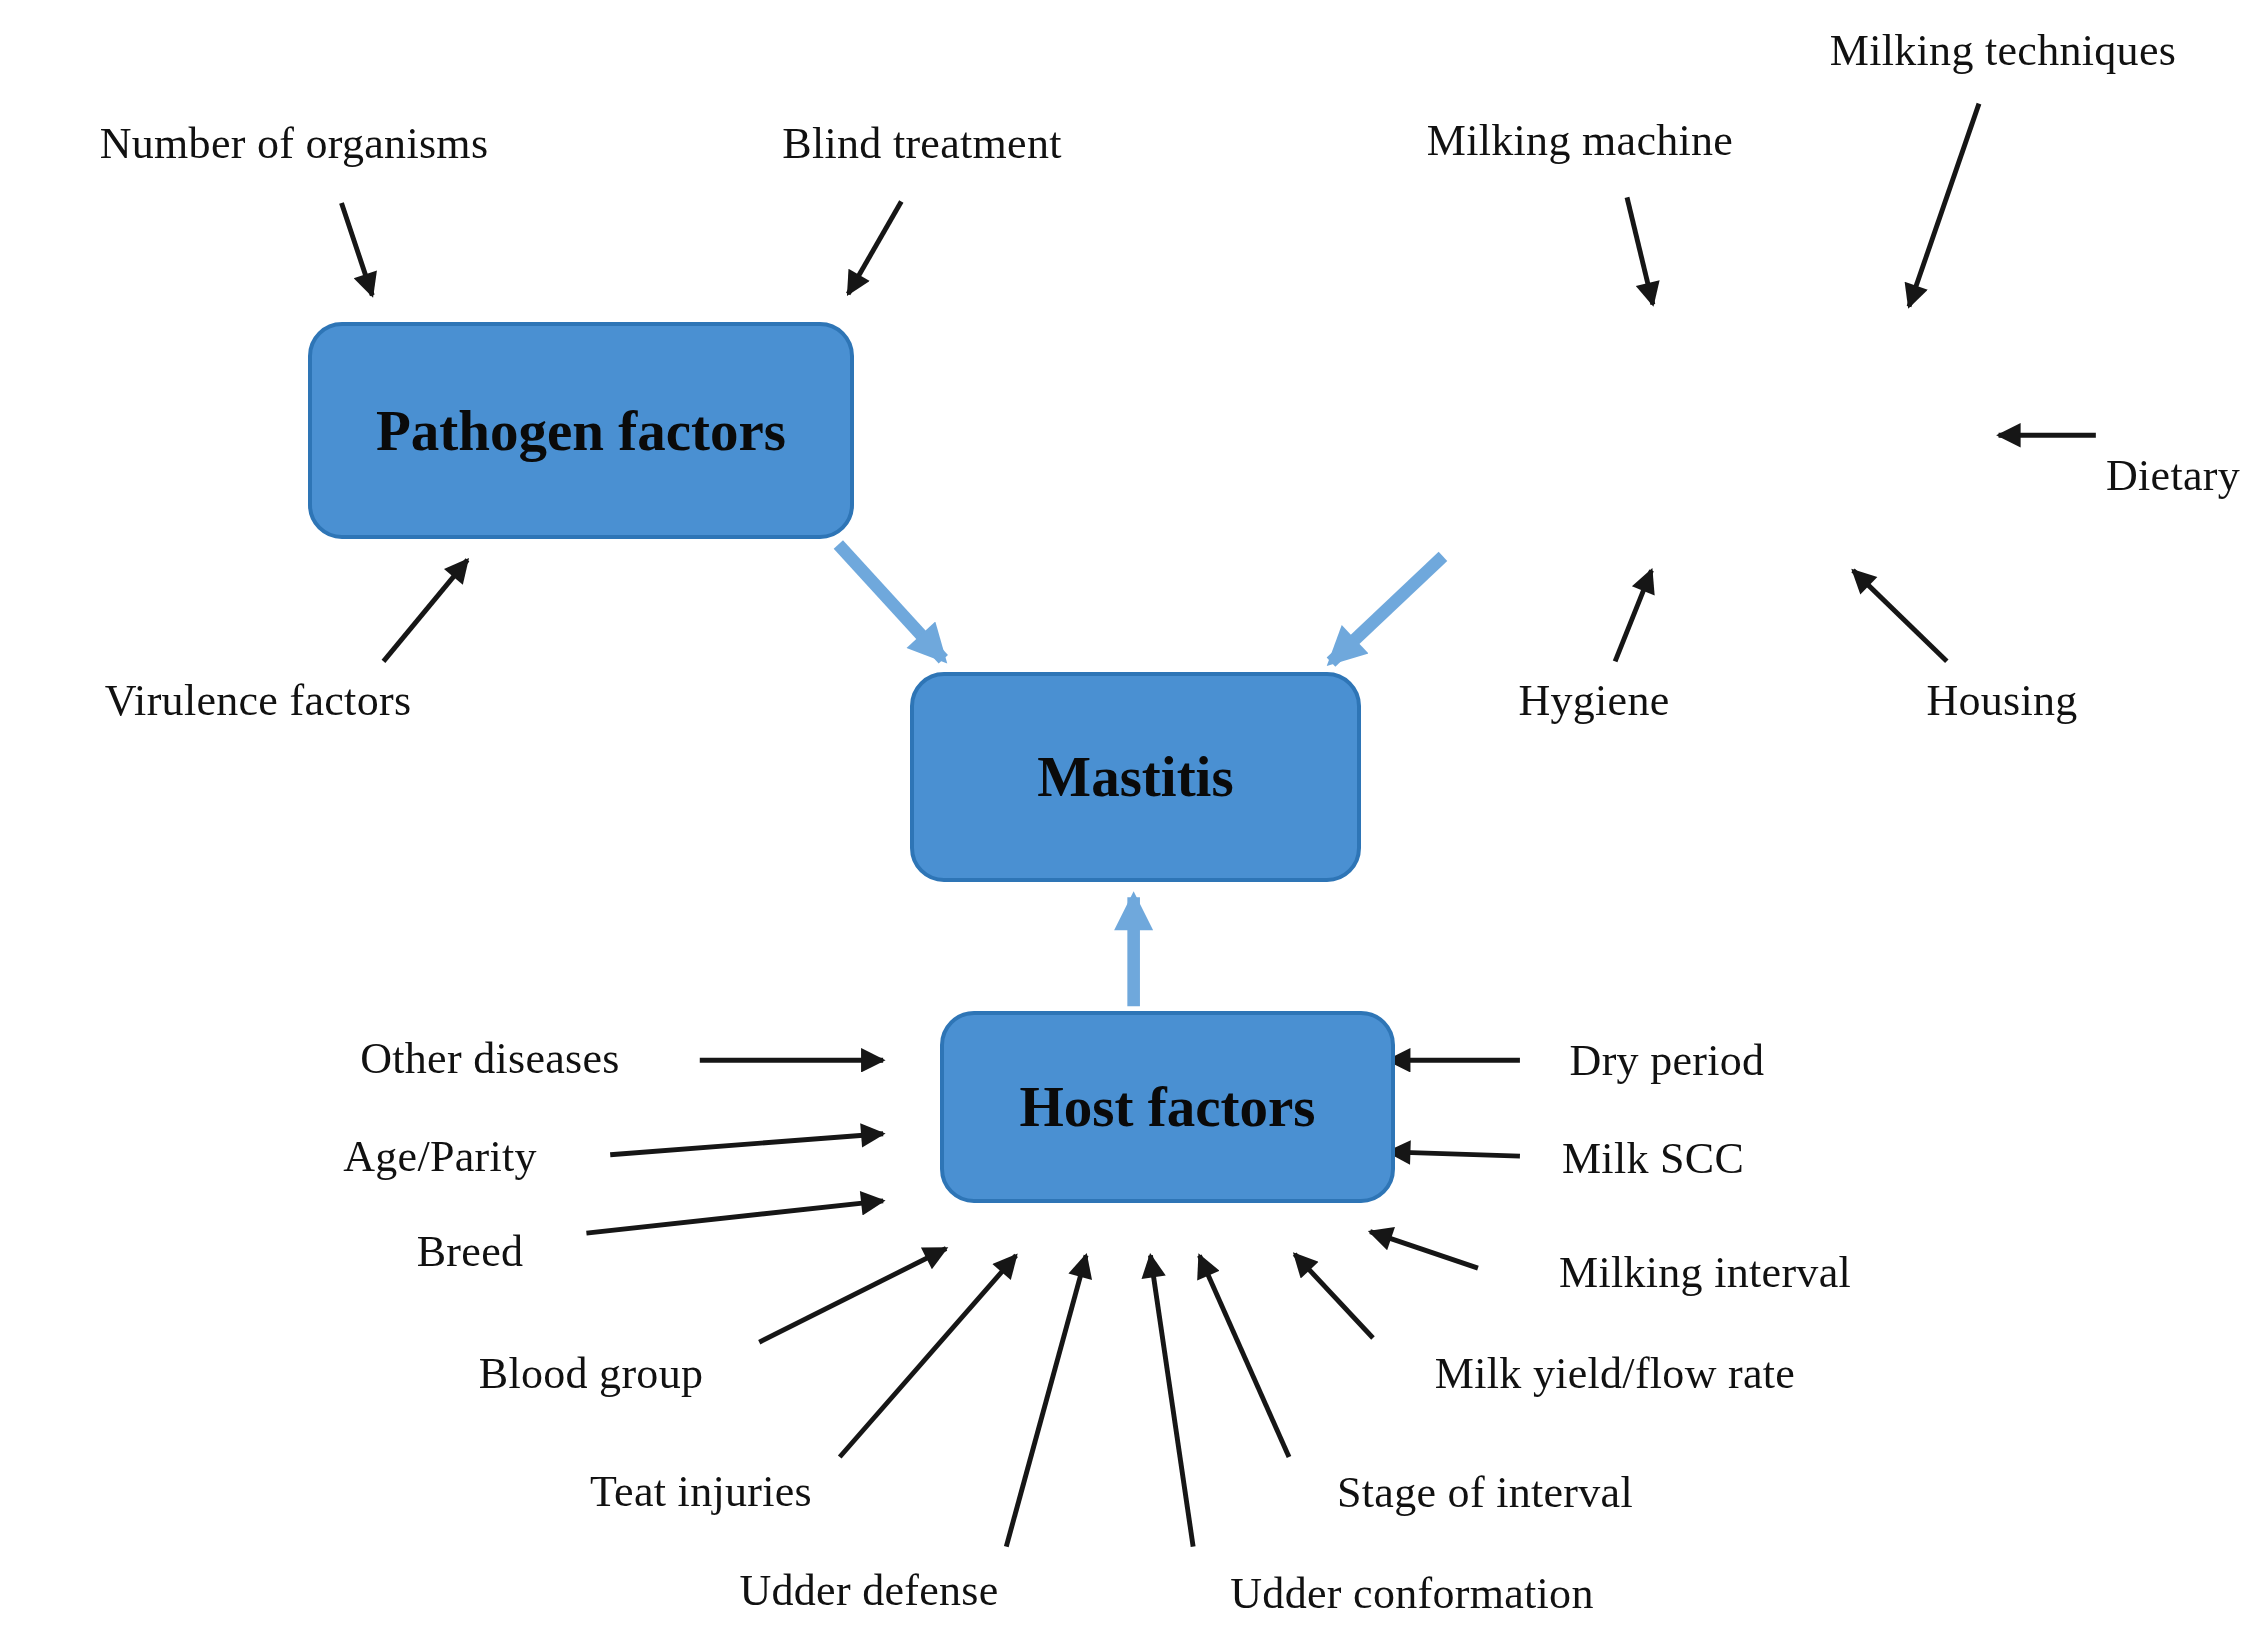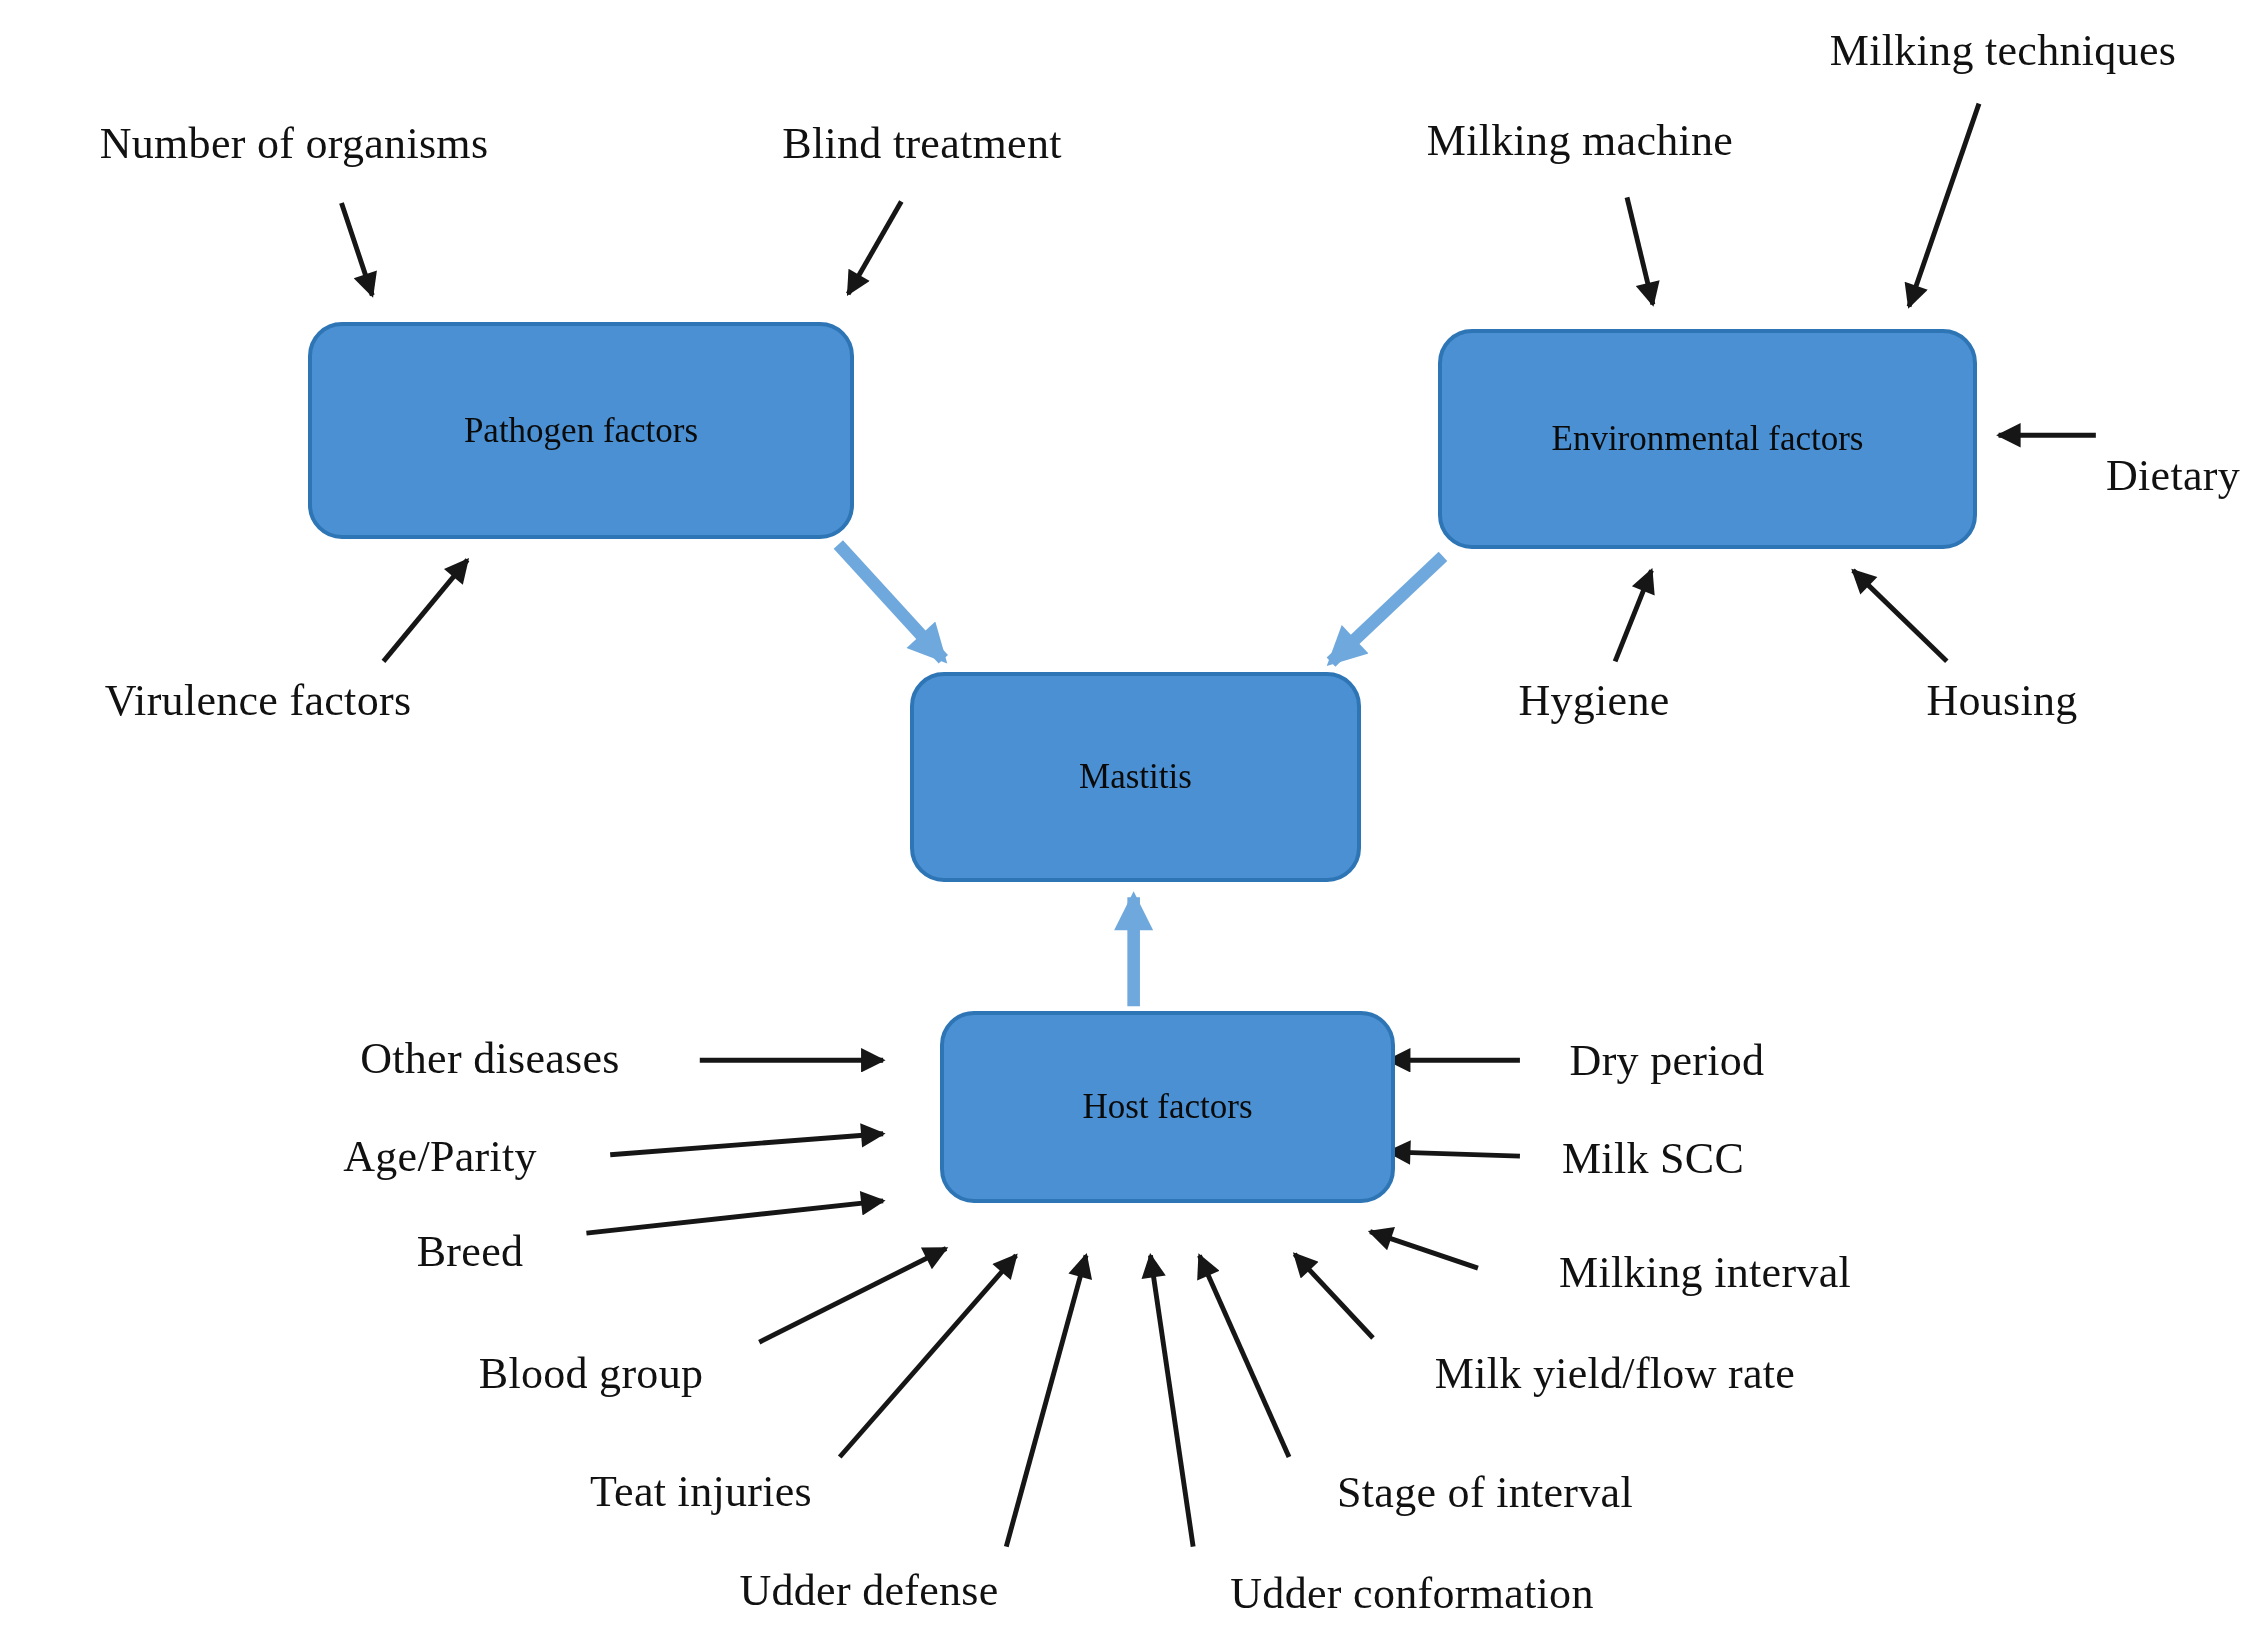--- a/index.html
+++ b/index.html
@@ -46,22 +46,22 @@
   }
   .node{
     position:absolute;
     display:flex;
     align-items:center;
     justify-content:center;
     text-align:center;
     background:var(--box-fill);
     border:4.9px solid var(--box-border);
     border-radius:34px;
-    font-size:35px;
-    font-weight:normal;
+    font-size:57px;
+    font-weight:bold;
     color:#0a0a0a;
     line-height:1.25;
     box-sizing:border-box;
   }
 </style>
 </head>
 <body>
 
 <div id="canvas">
 
@@ -96,21 +96,20 @@
     <line class="arrow" x1="2172" y1="1652" x2="1984" y2="1646" marker-end="url(#arrowhead-black)"></line>
     <line class="arrow" x1="2172" y1="1515" x2="1984" y2="1515" marker-end="url(#arrowhead-black)"></line>
 
     <line class="blue-arrow" x1="1198" y1="778" x2="1348" y2="942" marker-end="url(#arrowhead-blue)"></line>
     <line class="blue-arrow" x1="2062" y1="795" x2="1902" y2="946" marker-end="url(#arrowhead-blue)"></line>
     <line class="blue-arrow" x1="1620" y1="1438" x2="1620" y2="1282" marker-end="url(#arrowhead-blue)"></line>
   </svg>
 
   <div class="node" style="left:308px; top:322px; width:546px; height:217px;">Pathogen factors</div>
 
-  <div class="node" style="left:1438px; top:329px; width:539px; height:220px; padding:0 77px;">Environmental factors</div>
 
   <div class="node" style="left:910px; top:672px; width:451px; height:210px;">Mastitis</div>
 
   <div class="node" style="left:940px; top:1011px; width:455px; height:192px;">Host factors</div>
 
   <div class="label" style="left:294px; top:143px;">Number of organisms</div>
   <div class="label" style="left:922px; top:143px;">Blind treatment</div>
   <div class="label" style="left:258px; top:700px;">Virulence factors</div>
 
   <div class="label" style="left:1580px; top:140px;">Milking machine</div>

